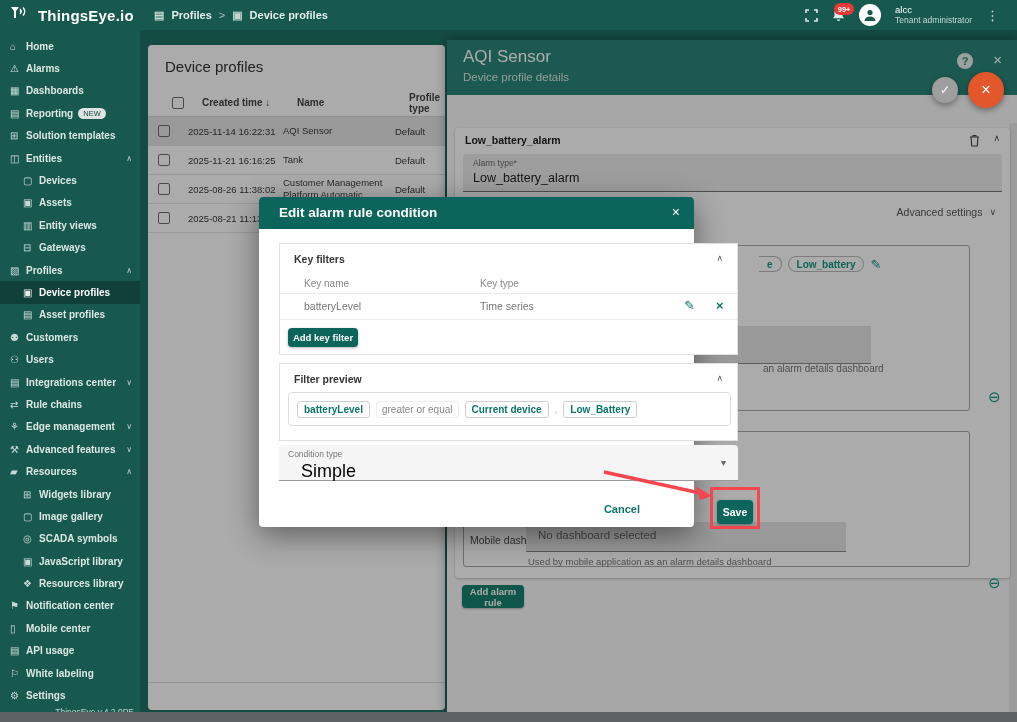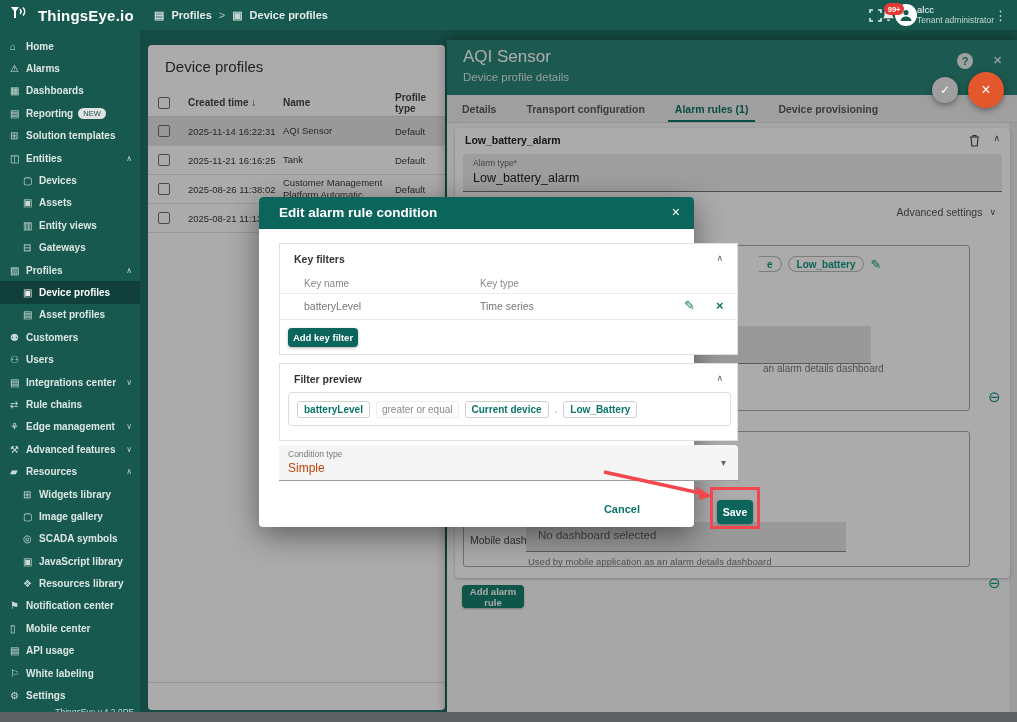--- a/index.html
+++ b/index.html
@@ -6,21 +6,21 @@
   html,body { width:1017px; height:722px; overflow:hidden; }
   body { font-family:"Liberation Sans", sans-serif; background:#1F7165; position:relative; }
 
   
   .topbar { position:absolute; left:0; top:0; width:1017px; height:30px; background:#17594F; z-index:30; display:flex; align-items:center; color:#E3ECEA; }
   .logo { display:flex; align-items:center; gap:6px; width:140px; padding-left:10px; }
   .logo-txt { font-size:15px; font-weight:bold; color:#fff; letter-spacing:.2px; }
   .bc { display:flex; align-items:center; gap:7px; margin-left:14px; font-size:11px; font-weight:bold; }
   .bc-ico { font-size:11px; opacity:.85; }
   .bc-sep { opacity:.7; font-weight:normal; }
-  .top-right { margin-left:auto; display:flex; align-items:center; padding-right:10px; }
+  .top-right { margin-left:auto; display:flex; align-items:center; gap:14px; padding-right:18px; }
   .fs-ico svg, .bell svg { display:block; }
   .bell { position:relative; }
   .bell-badge { position:absolute; top:-5px; right:-9px; background:#E53935; color:#fff; font-size:7.5px; font-weight:bold; border-radius:8px; padding:1.5px 3.5px; }
   .avatar { width:22px; height:22px; border-radius:50%; background:#fff; display:flex; align-items:center; justify-content:center; }
   .user-stack { line-height:1.15; }
   .user-name { font-size:9.5px; color:#fff; }
   .user-role { font-size:8.5px; color:#C6D8D4; }
   .more-dots { font-size:13px; color:#D7E2E0; }
 
   
@@ -35,21 +35,21 @@
   .side-chevron { margin-left:auto; font-size:8px; opacity:.8; }
   .version { margin-top:auto; text-align:right; padding:0 6px 9px 0; font-size:8.5px; color:#BFD4CF; }
 
   
   .content-bg { position:absolute; left:140px; top:30px; width:877px; height:682px; background:#1F7165; z-index:1; }
   .bottom-strip { position:absolute; left:0; top:712px; width:1017px; height:10px; background:#5E6163; z-index:34; }
 
   
   .table-card { position:absolute; left:148px; top:45px; width:297px; height:665px; background:#fff; border-radius:4px; z-index:2; }
   .table-title { position:absolute; left:17px; top:13px; font-size:15px; color:#333; }
-  .thead { position:absolute; left:0; top:44px; width:100%; height:28px; display:grid; grid-template-columns:30px 95px 112px 50px; align-items:center; padding-left:10px; border-bottom:1px solid #D9D9D9; font-size:10px; font-weight:bold; color:#444; }
+  .thead { position:absolute; left:0; top:44px; width:100%; height:28px; display:grid; grid-template-columns:30px 95px 112px 50px; align-items:center; padding-left:24px; border-bottom:1px solid #D9D9D9; font-size:10px; font-weight:bold; color:#444; }
   .trow { width:100%; height:29px; display:grid; grid-template-columns:30px 95px 112px 50px; align-items:center; padding-left:10px; border-bottom:1px solid #E4E4E4; font-size:9.5px; color:#3A3A3A; }
   .trow.selected { background:#E4E4E4; }
   .tbody { position:absolute; left:0; top:72px; width:100%; }
   .cb { width:12px; height:12px; border:1.6px solid #6E6E6E; border-radius:2px; background:transparent; }
   .cell-name { padding-right:4px; line-height:1.25; }
   .table-foot { position:absolute; left:0; top:637px; width:100%; border-top:1px solid #DDD; height:28px; }
 
   
   .panel { position:absolute; left:447px; top:40px; width:570px; height:672px; background:#FAFAFA; z-index:10; box-shadow:0 0 12px rgba(0,0,0,.4); }
   .panel-header { position:absolute; left:0; top:0; width:100%; height:55px; background:#2B8779; color:#fff; }
@@ -116,21 +116,21 @@
   .kf-edit { position:absolute; left:404px; top:4px; color:#0B7568; font-size:13px; }
   .kf-del { position:absolute; left:436px; top:4px; color:#0B7568; font-size:13px; font-weight:bold; }
   .btn-teal { background:#0B655A; color:#fff; font-weight:bold; border:none; border-radius:4px; display:flex; align-items:center; justify-content:center; box-shadow:0 1px 3px rgba(0,0,0,.3); }
   .add-kf { position:absolute; left:8px; top:84px; width:70px; height:19px; font-size:9.5px; }
   .fp-box { position:absolute; left:8px; top:28px; width:443px; height:34px; border:1px solid #DDD; border-radius:4px; display:flex; align-items:center; gap:6px; padding:0 8px; }
   .fp-chip { border:1px solid #CFCFCF; border-radius:3px; padding:2px 6px; font-size:10px; font-weight:bold; color:#0B7568; }
   .fp-op { font-size:10px; color:#888; border:1px solid #EEE; border-radius:3px; padding:2px 5px; }
   .fp-dot { color:#999; font-size:10px; }
   .cond-select { position:absolute; left:20px; top:248px; width:459px; height:36px; background:#F5F5F5; border-bottom:1px solid #999; border-radius:4px 4px 0 0; }
   .cond-label { position:absolute; left:9px; top:4px; font-size:8.5px; color:#777; }
-  .cond-value { position:absolute; left:9px; top:16px; font-size:12px; color:#c2410c; }
+  .cond-value { position:absolute; left:22px; top:16px; font-size:18px; color:#000000; }
   .cond-caret { position:absolute; right:12px; top:12px; font-size:10px; color:#666; }
   .cancel-btn { position:absolute; right:54px; top:306px; font-size:11px; font-weight:bold; color:#0B7568; background:none; border:none; }
   .save-btn { position:absolute; left:458px; top:303px; width:36px; height:24px; font-size:10.5px; }
 
   
   .anno-box { position:absolute; left:710px; top:487px; width:50px; height:42px; border:3px solid #F4464E; z-index:60; }
   .anno-arrow { position:absolute; left:595px; top:462px; z-index:60; }
 </style>
 </head>
 <body>
@@ -418,38 +418,20 @@
   <div class="table-foot"></div>
 </div>
 
 <div class="panel">
   <div class="panel-header">
     <div class="panel-title">AQI Sensor</div>
     <div class="panel-sub">Device profile details</div>
     <div class="help-circle">?</div>
     <div class="panel-close">×</div>
   </div>
-  <div class="tabbar">
-
-      <div class="tab">
-        <span>Details</span>
-      </div>
-
-      <div class="tab">
-        <span>Transport configuration</span>
-      </div>
-
-      <div class="tab active">
-        <span>Alarm rules (1)</span>
-      </div>
-
-      <div class="tab">
-        <span>Device provisioning</span>
-      </div>
-    </div>
   <div class="panel-scroll"></div>
 
   <div class="alarm-card">
     <div class="alarm-head">
       <span class="alarm-name">Low_battery_alarm</span>
       <span class="trash">
         <svg width="11" height="13" viewBox="0 0 11 13">
             <path d="M1 3 H10 M4 3 V1.5 H7 V3 M2 3 L2.8 12 H8.2 L9 3" stroke="#444" stroke-width="1.1" fill="none"></path>
           </svg>
       </span>

